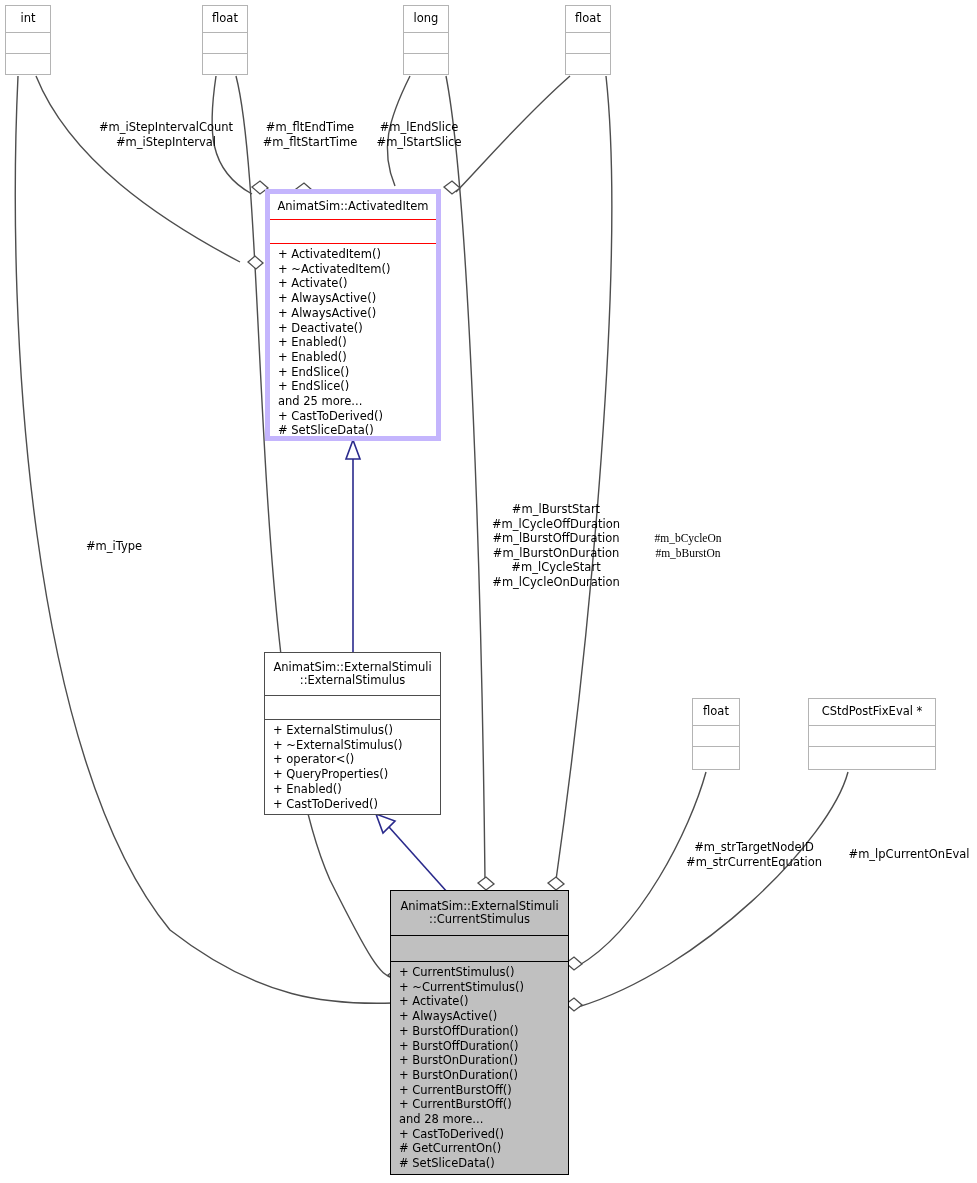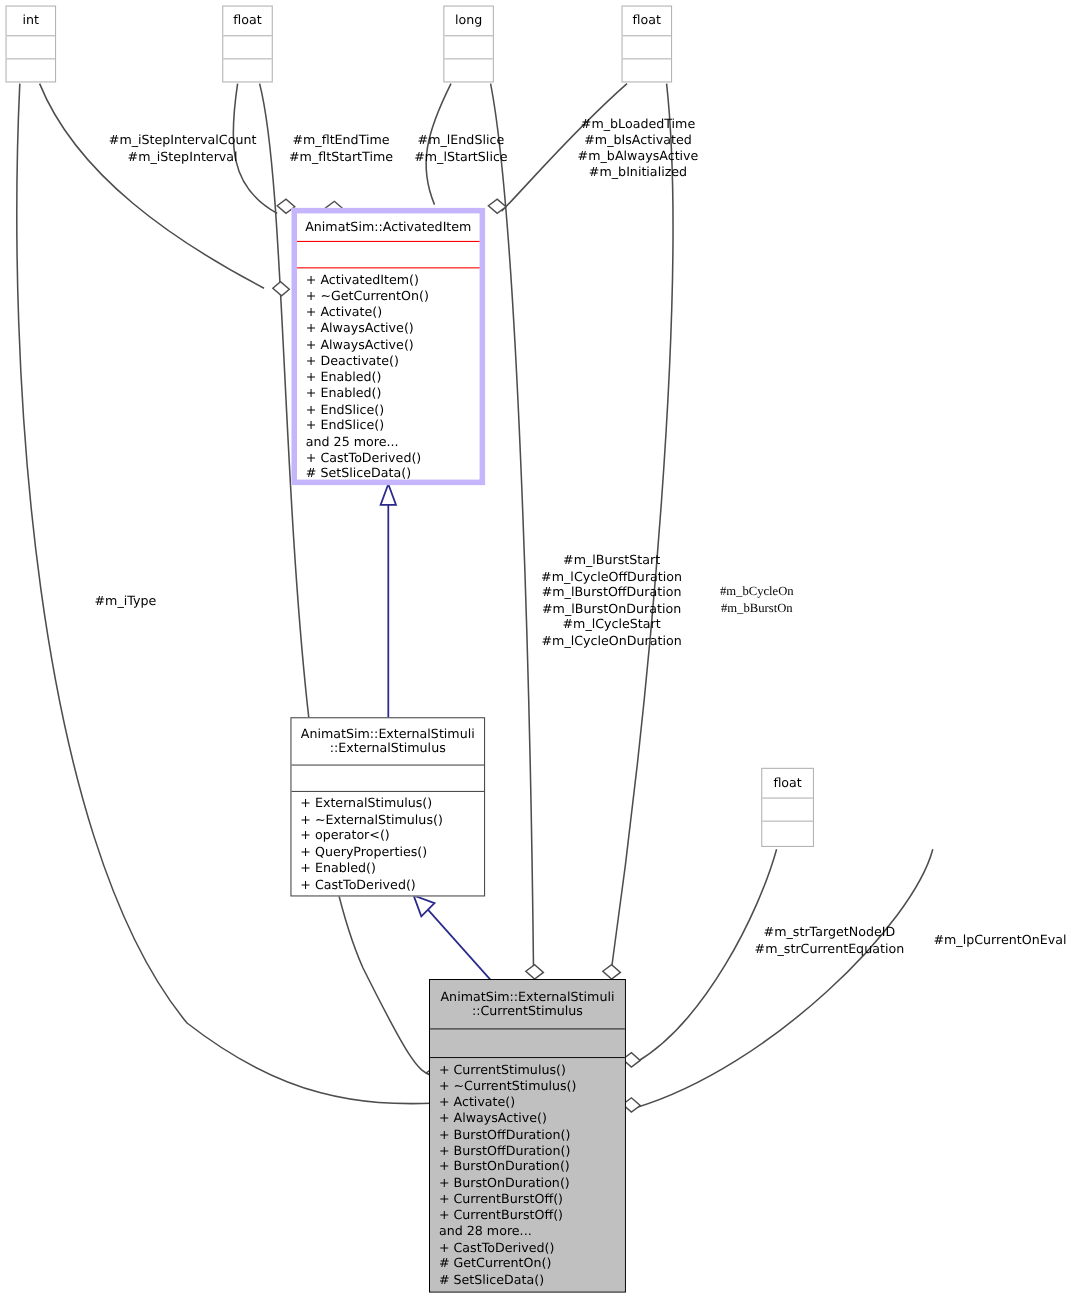--- a/index.html
+++ b/index.html
@@ -114,29 +114,36 @@
   </div>
 
   <div class="uml-box type-box" style="left:692px;top:698px;width:48px;height:72px;">
     <div class="sec title">
         <span class="uml-title-text">float</span>
       </div>
     <div class="sec mid"></div>
     <div class="sec bot"></div>
   </div>
 
+  <div class="uml-box type-box" style="left:808px;top:698px;width:128px;height:72px;">
+    <div class="sec title">
+        <span class="uml-title-text">CStdPostFixEval *</span>
+      </div>
+    <div class="sec mid"></div>
+    <div class="sec bot"></div>
+  </div>
 
   <div class="uml-box red-box" style="left:265px;top:189px;width:176px;height:252px;">
     <div class="sec title">
         <span class="uml-title-text">AnimatSim::ActivatedItem</span>
       </div>
     <div class="sec mid"></div>
     <div class="sec members">
         <div class="member">+ ActivatedItem()</div>
-        <div class="member">+ ~GetCurrentOn()</div>
+        <div class="member">+ ~ActivatedItem()</div>
         <div class="member">+ Activate()</div>
         <div class="member">+ AlwaysActive()</div>
         <div class="member">+ AlwaysActive()</div>
         <div class="member">+ Deactivate()</div>
         <div class="member">+ Enabled()</div>
         <div class="member">+ Enabled()</div>
         <div class="member">+ EndSlice()</div>
         <div class="member">+ EndSlice()</div>
         <div class="member">and 25 more...</div>
         <div class="member">+ CastToDerived()</div>
@@ -183,24 +190,20 @@
         <div class="member"># SetSliceData()</div>
       </div>
   </div>
 
   <div class="edge-label" style="left:96px;top:120px;width:140px;">#m_iStepIntervalCount
 #m_iStepInterval</div>
   <div class="edge-label" style="left:252px;top:120px;width:116px;">#m_fltEndTime
 #m_fltStartTime</div>
   <div class="edge-label" style="left:370px;top:120px;width:98px;">#m_lEndSlice
 #m_lStartSlice</div>
-  <div class="edge-label" style="left:521px;top:105px;width:118px;">#m_bLoadedTime
-#m_bIsActivated
-#m_bAlwaysActive
-#m_bInitialized</div>
 
   <div class="edge-label" style="left:72px;top:539px;width:84px;">#m_iType</div>
   <div class="edge-label" style="left:483px;top:502px;width:146px;text-align:center;">#m_lBurstStart
 #m_lCycleOffDuration
 #m_lBurstOffDuration
 #m_lBurstOnDuration
 #m_lCycleStart
 #m_lCycleOnDuration</div>
   <div class="edge-label" style="left:640px;top:531px;width:96px;font-family:Liberation Serif, serif;">#m_bCycleOn
 #m_bBurstOn</div>

